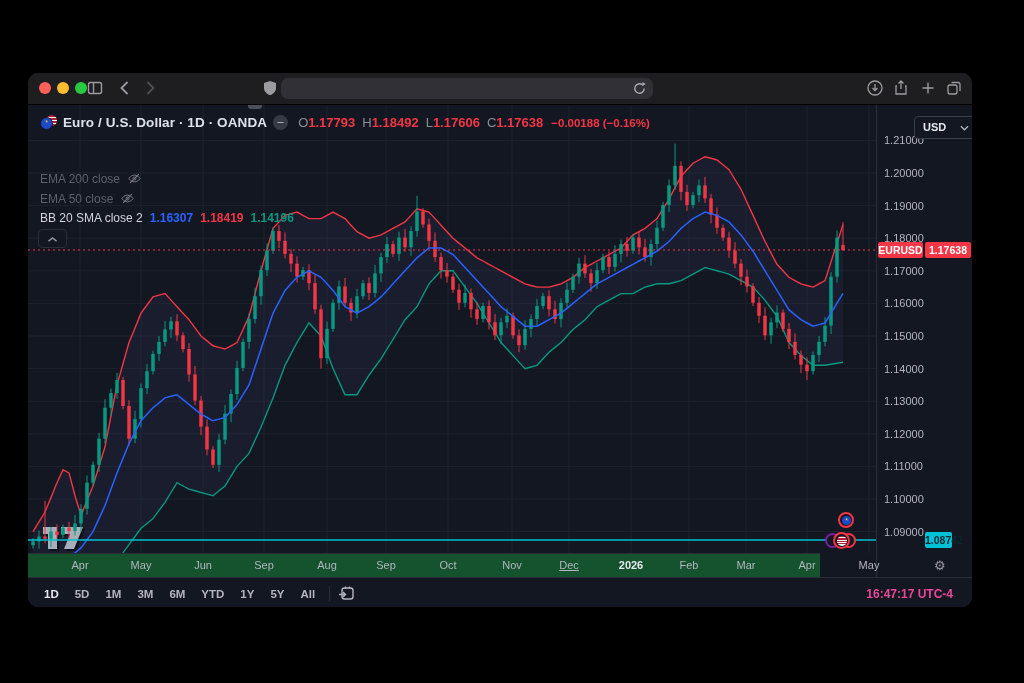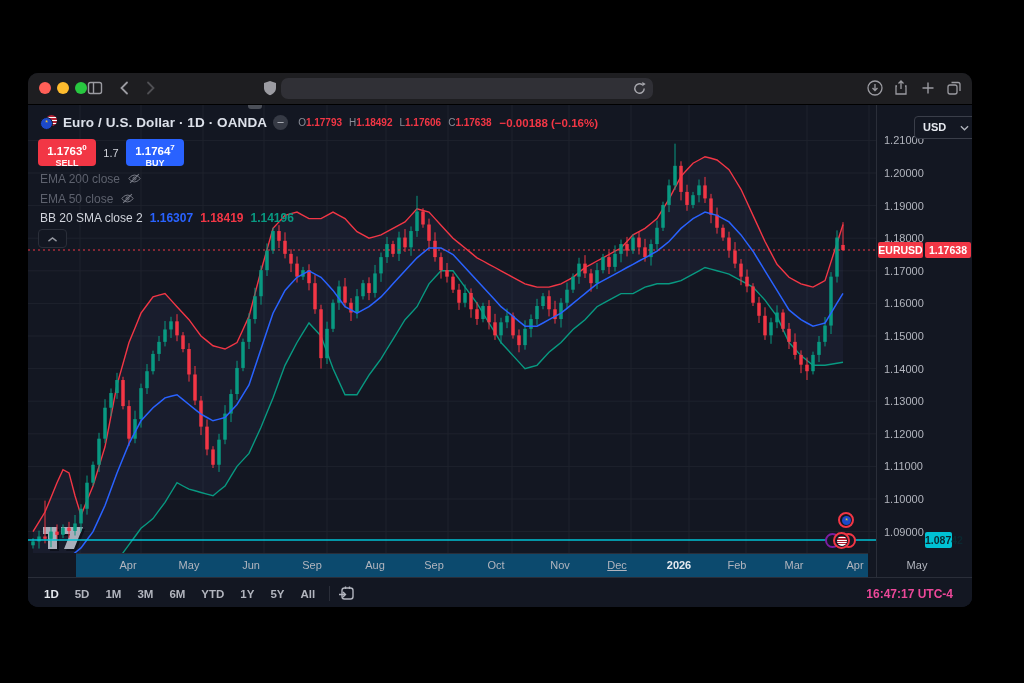--- a/index.html
+++ b/index.html
@@ -26,21 +26,21 @@
   
   .symbol-row{position:absolute;left:12px;top:10px;display:flex;align-items:center;gap:6px;z-index:5;}
   .pairlogo{position:relative;width:17px;height:15px;}
   .flag{position:absolute;border-radius:50%;width:11px;height:11px;}
   .flag-us{right:0;top:0;background:repeating-linear-gradient(#b22234 0 1.5px,#fff 1.5px 3px);}
   .flag-eu{left:0;bottom:0;background:#1c49c9;border:1px solid #131722;color:#ffd429;
            font-size:7px;line-height:9px;text-align:center;}
   .sym-title{color:#dde1ea;font-size:13.5px;font-weight:700;letter-spacing:.1px;}
   .circle-minus{width:15px;height:15px;border-radius:50%;background:#363a45;color:#c9ccd4;
                 font-size:11px;line-height:13px;text-align:center;}
-  #ohlc{display:flex;gap:7px;font-size:10px;margin-left:4px;}
+  #ohlc{display:flex;gap:7px;font-size:13px;margin-left:4px;}
   #ohlc .k{color:#8a8e98;}
   #ohlc .v{color:#f23645;font-weight:600;}
   .chg{color:#f23645;font-size:11.5px;font-weight:600;margin-left:2px;}
   
   .trade-row{position:absolute;left:10px;top:34px;display:flex;align-items:center;z-index:5;}
   .tbtn{width:58px;height:27px;border-radius:4px;color:#fff;text-align:center;cursor:pointer;}
   .tbtn .p{font-size:11.5px;font-weight:700;line-height:13px;padding-top:2px;}
   .tbtn .p sup{font-size:8px;}
   .tbtn .l{font-size:9px;font-weight:700;line-height:10px;opacity:.95;}
   .t-sell{background:#f23645;}
@@ -64,21 +64,21 @@
            padding-left:8px;background:#131722;z-index:6;}
   .usd-box svg{position:absolute;right:6px;top:8px;width:9px;height:6px;color:#b2b5be;}
   .badge{position:absolute;font-size:10.5px;font-weight:700;border-radius:2px;z-index:7;
          line-height:16px;text-align:center;}
   .b-sym{left:1px;width:45px;color:#fff;background:#f23645;}
   .b-price{left:48px;width:46px;color:#fff;background:#f23645;}
   .b-alert{left:48px;width:27px;color:#0b2830;background:#00c2d4;}
   .axis-gear{position:absolute;left:62px;font-size:13px;color:#9598a1;}
   
   .taxis{position:absolute;left:0;top:448px;width:792px;height:24px;border-top:1px solid #2a2e39;
-         background:#0c4a6e;z-index:4;margin-left:48px;}
+         background:#14532d;z-index:4;}
   .ttick{position:absolute;top:5px;font-size:11px;color:#b2b5be;transform:translateX(-50%);}
   .ttick.major{color:#e6e9ef;font-weight:700;}
   
   .bbar{position:absolute;left:0;top:472px;width:944px;height:31px;border-top:1px solid #2a2e39;
         background:#131722;display:flex;align-items:center;z-index:4;}
   #ranges{display:flex;align-items:center;gap:4px;padding-left:10px;}
   .range{color:#b2b5be;font-size:11.5px;font-weight:600;padding:3px 6px;border-radius:3px;}
   .range.active{color:#e6e9ef;}
   .vsep{width:1px;height:15px;background:#2a2e39;margin:0 8px;}
   .calicon{width:17px;height:17px;color:#b2b5be;}
@@ -490,31 +490,20 @@
         <span class="circle-minus">–</span>
         <span id="ohlc">
             <span><span class="k">O</span><span class="v">1.17793</span></span>
             <span><span class="k">H</span><span class="v">1.18492</span></span>
             <span><span class="k">L</span><span class="v">1.17606</span></span>
             <span><span class="k">C</span><span class="v">1.17638</span></span>
           </span>
         <span class="chg">−0.00188 (−0.16%)</span>
       </div>
 
-      <div class="trade-row">
-        <div class="tbtn t-sell">
-          <div class="p"><span>1.1763</span><sup>0</sup></div>
-          <div class="l">SELL</div>
-        </div>
-        <div class="spread">1.7</div>
-        <div class="tbtn t-buy">
-          <div class="p"><span>1.1764</span><sup>7</sup></div>
-          <div class="l">BUY</div>
-        </div>
-      </div>
 
       <div class="legend" style="top:66px">
         <span class="leg-dim">EMA 200 close</span>
         <span class="eye">
           <svg viewBox="0 0 24 24">
               <path d="M3 12s3.5-5.5 9-5.5S21 12 21 12s-3.5 5.5-9 5.5S3 12 3 12z" fill="none" stroke="currentColor" stroke-width="1.6"></path>
               <circle cx="12" cy="12" r="2.4" fill="none" stroke="currentColor" stroke-width="1.6"></circle>
               <line x1="5" y1="19" x2="19" y2="5" stroke="currentColor" stroke-width="1.8"></line>
             </svg>
         </span>

